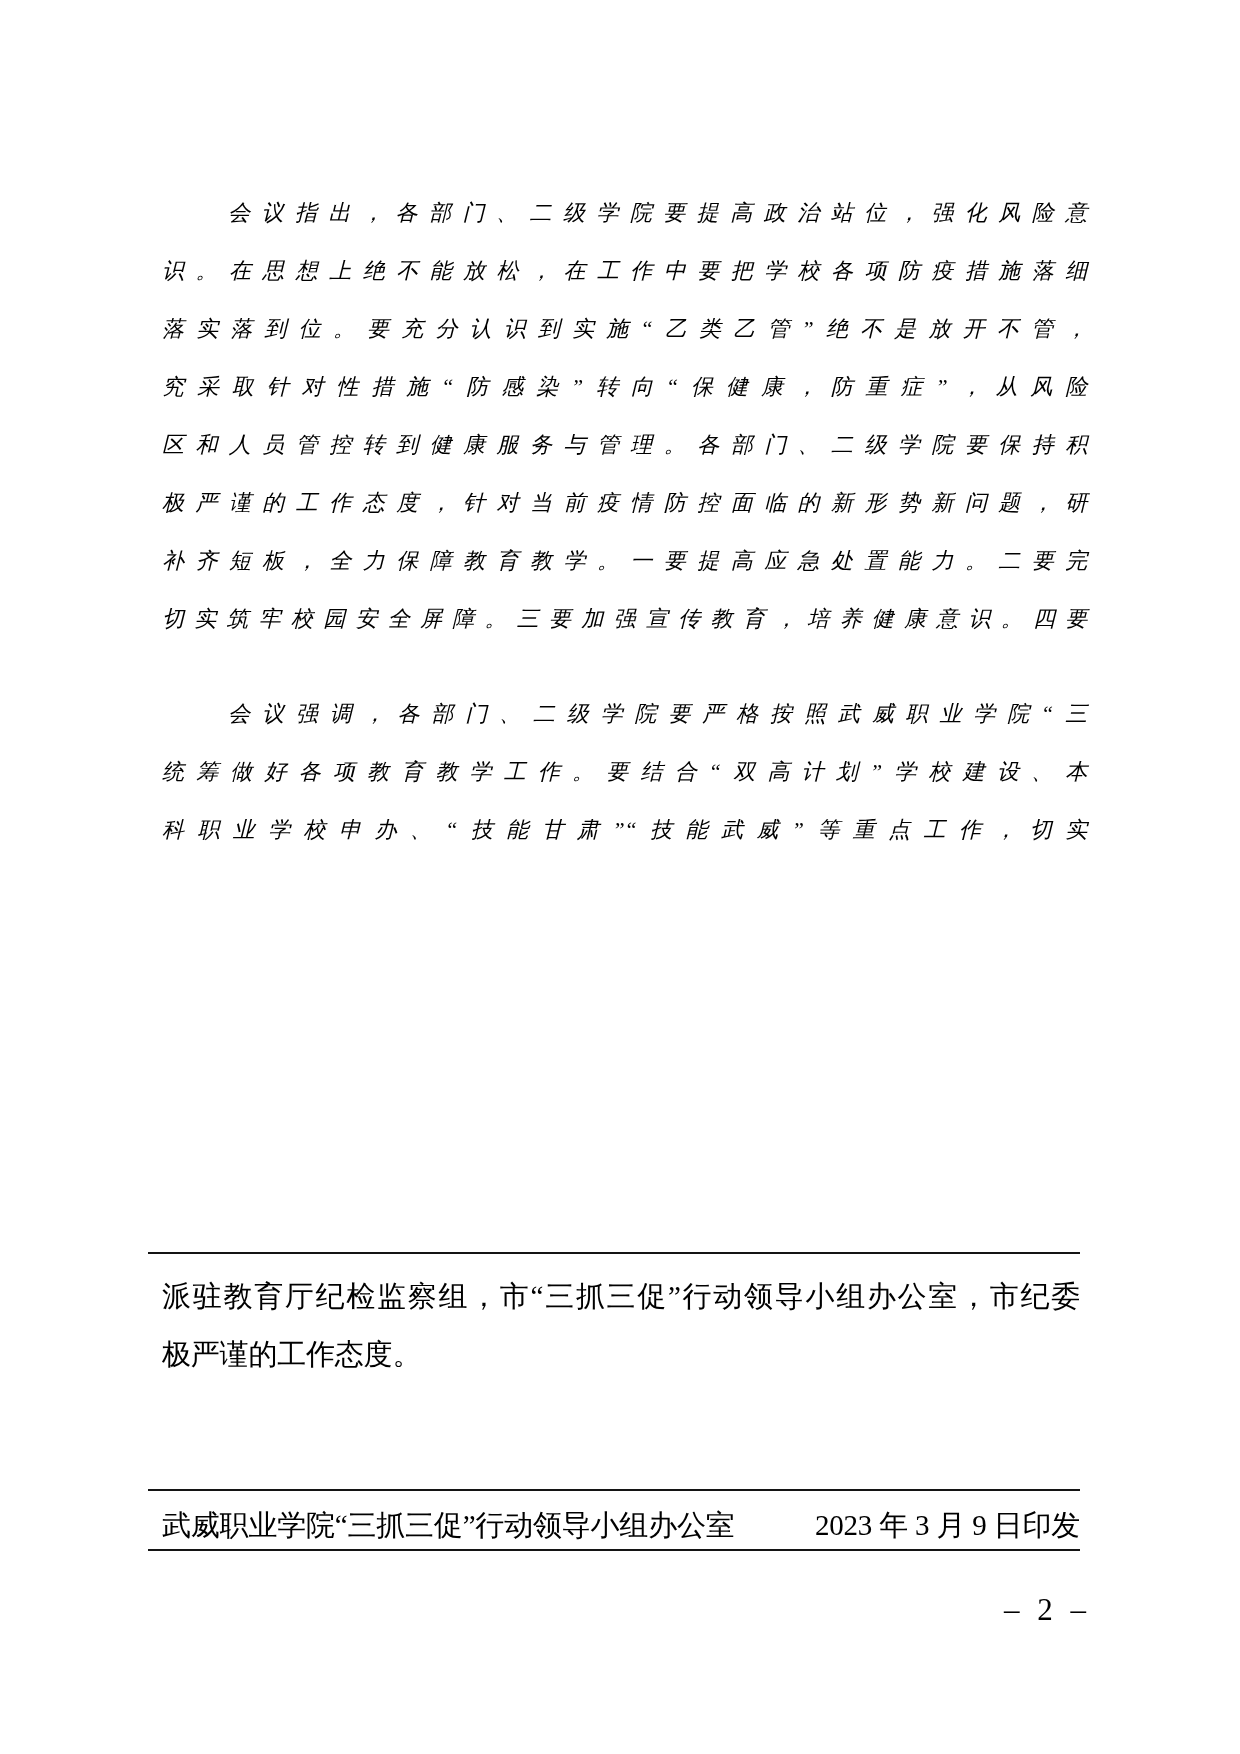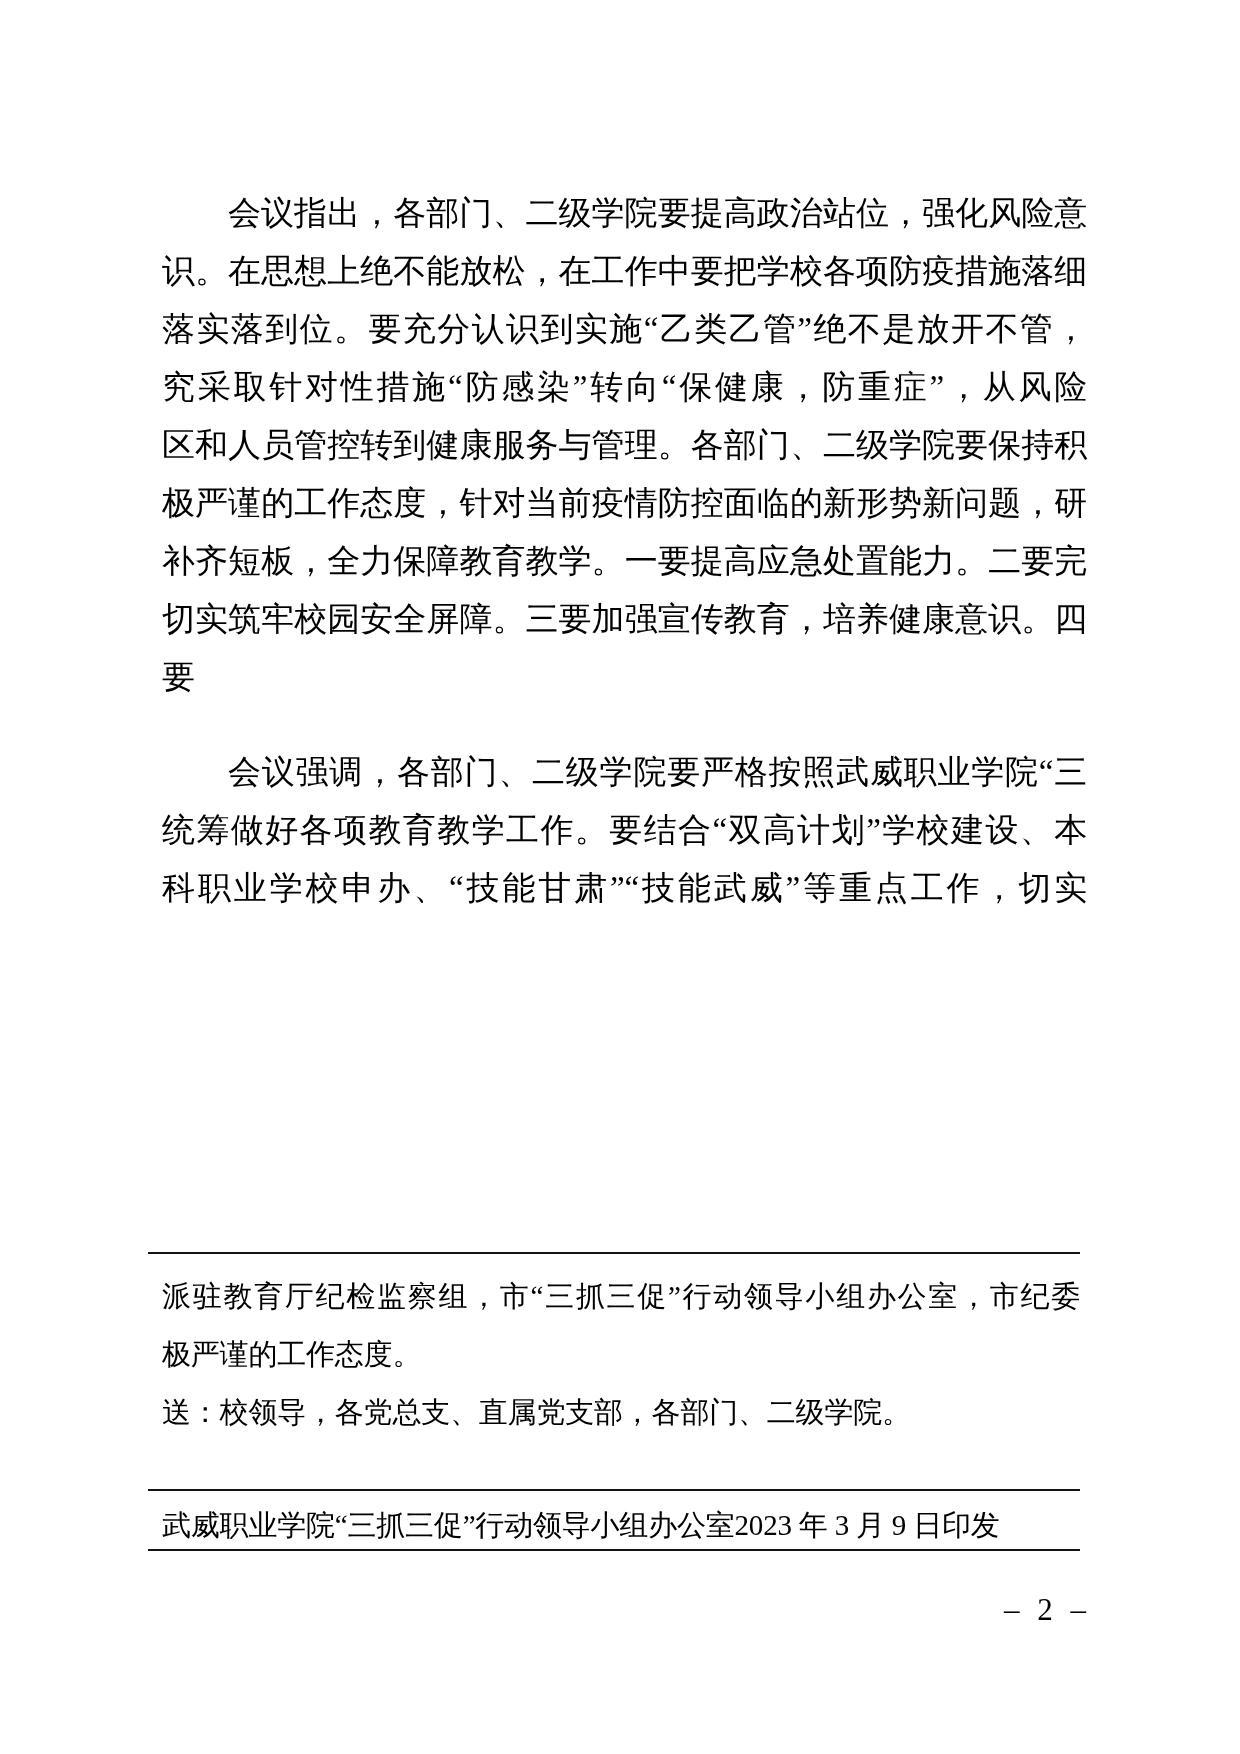--- a/index.html
+++ b/index.html
@@ -2,30 +2,30 @@
 <html><head>
 <meta charset="utf-8">
 <style>
   html,body{margin:0;padding:0;}
   body{
     width:1240px;height:1754px;background:#ffffff;position:relative;
     font-family:"Liberation Serif","DejaVu Serif",serif;color:#000;
     overflow:hidden;
   }
   .abs{position:absolute;}
-  .bodytext{font-size:33px;line-height:58px;letter-spacing:-0.25px;}
+  .bodytext{font-size:22px;line-height:58px;letter-spacing:-0.25px;font-style:italic;}
   .line{text-align:justify;text-align-last:justify;white-space:normal;}
   .line.short{text-align-last:left;}
   .indent{text-indent:66px;}
   .para2{margin-top:37px;}
   .rule{position:absolute;left:148px;width:932px;height:2px;background:#141414;}
   .notes{font-size:29px;line-height:58px;letter-spacing:-0.2px;}
   .footerline{
     position:absolute;left:162px;width:918px;top:1501px;height:48px;
-    font-size:29px;line-height:48px;display:flex;
+    font-size:29px;line-height:48px;display:flex;justify-content:space-between;
     letter-spacing:-0.2px;
   }
   .pagenum{
     position:absolute;left:985px;top:1592px;width:120px;height:36px;
     font-size:31px;line-height:36px;text-align:center;word-spacing:10px;
   }
 </style>
 </head>
 <body>
 
@@ -46,21 +46,20 @@
     <div class="line">统筹做好各项教育教学工作。要结合“双高计划”学校建设、本</div>
     <div class="line">科职业学校申办、“技能甘肃”“技能武威”等重点工作，切实</div>
   </div>
 </div>
 
 <div class="rule" style="top:1252px;"></div>
 
 <div class="abs notes" style="top:1267px;left:162px;width:918px;">
   <div class="line">派驻教育厅纪检监察组，市“三抓三促”行动领导小组办公室，市纪委</div>
   <div class="line short">极严谨的工作态度。</div>
-  <div class="line short">送：校领导，各党总支、直属党支部，各部门、二级学院。</div>
 </div>
 
 <div class="rule" style="top:1489px;"></div>
 
 <div class="footerline">
   <span>武威职业学院“三抓三促”行动领导小组办公室</span>
   <span>2023 年 3 月 9 日印发</span>
 </div>
 
 <div class="rule" style="top:1549px;"></div>

